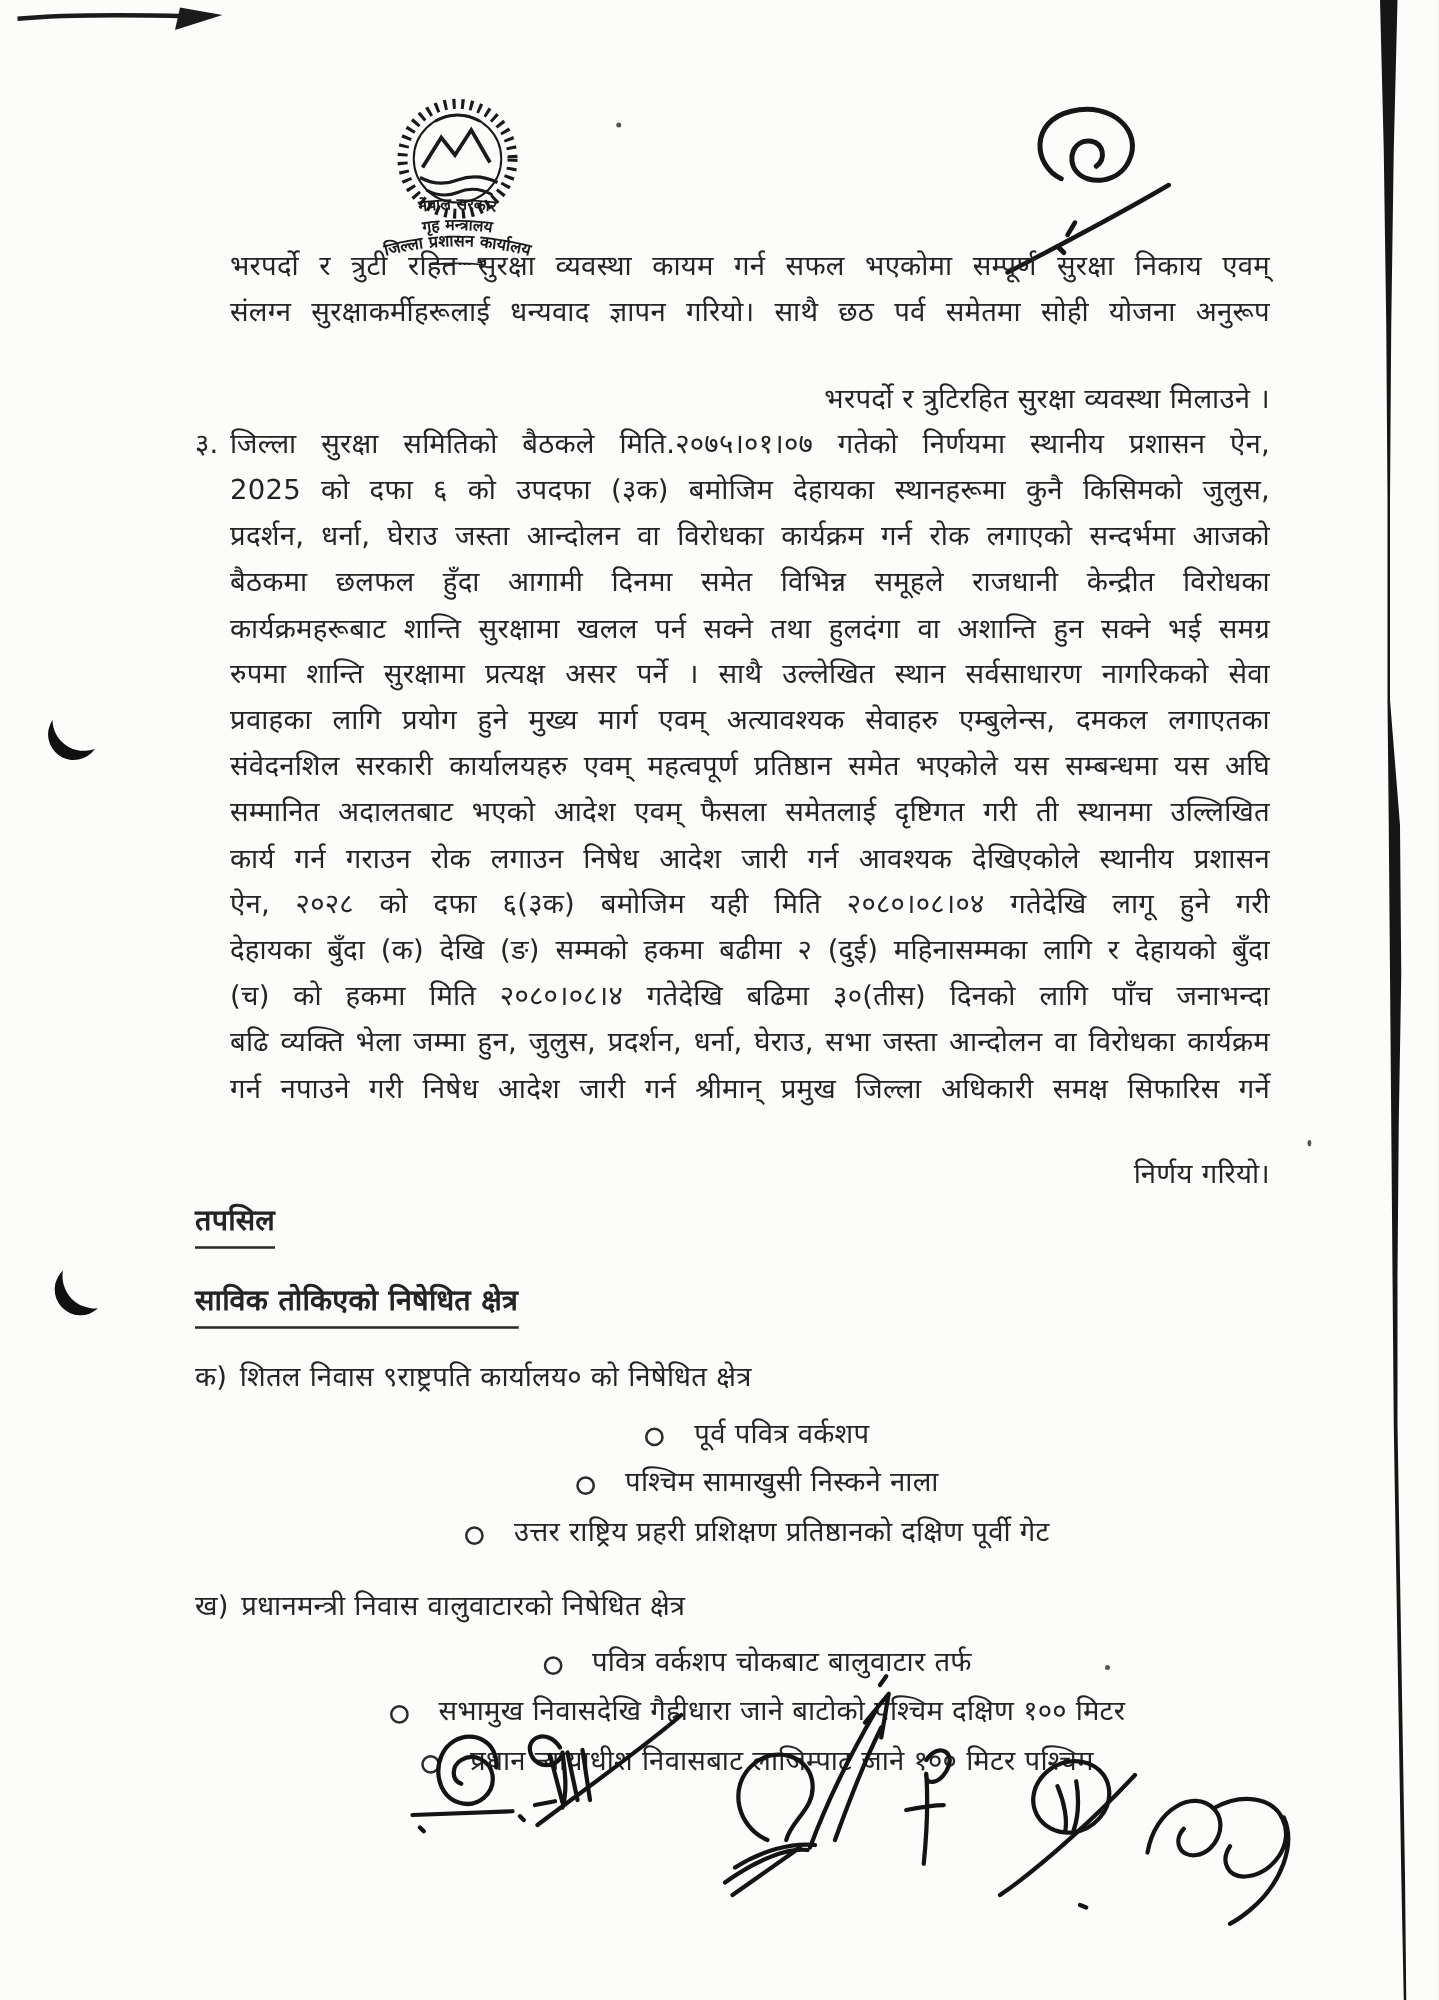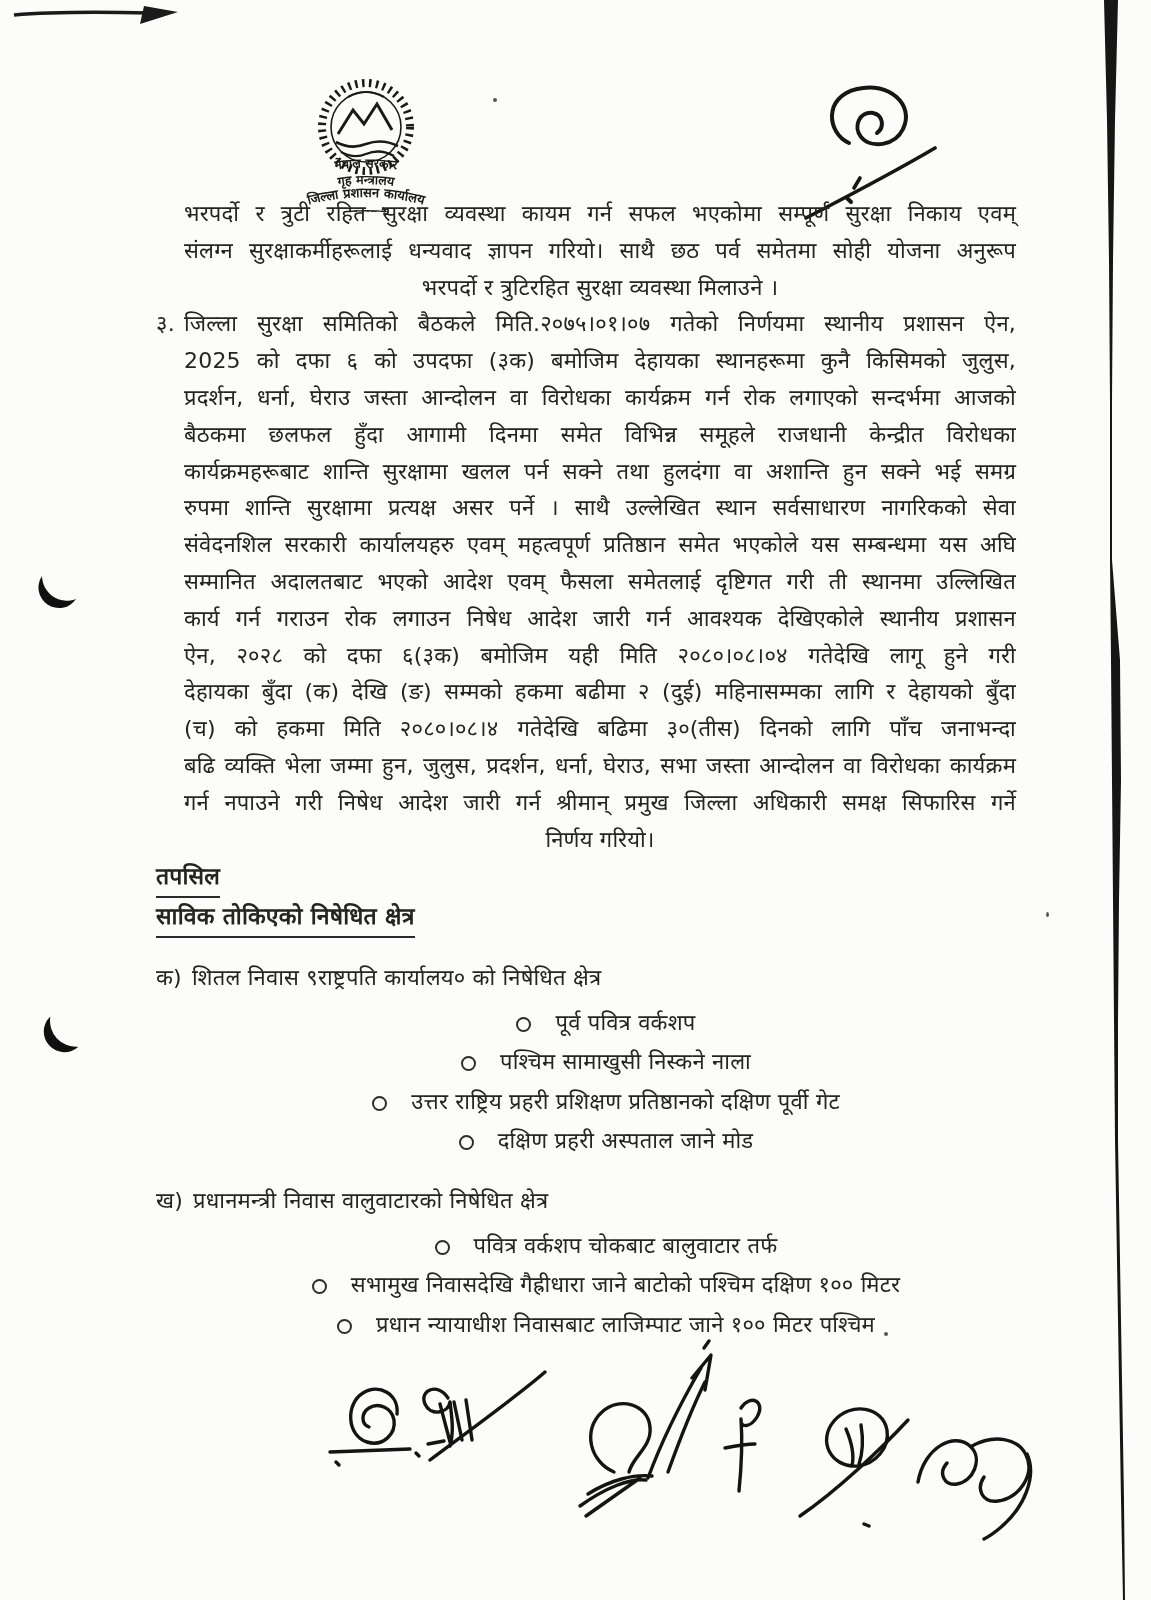--- a/index.html
+++ b/index.html
@@ -10,27 +10,27 @@
   }
   .artifact{position:absolute;pointer-events:none;}
   
   .seal{position:absolute;left:278px;top:72px;width:180px;height:140px;}
   
   .textblock{
     position:absolute;left:156px;top:196px;width:860px;
     font-size:22px;line-height:36.8px;letter-spacing:.2px;
   }
   .jline{text-align:justify;text-align-last:justify;}
-  .sline{text-align:center;}
+  .sline{text-align:right;margin-top:32px;}
   .intro{padding-left:28px;}
   .i3{display:flex;}
   .i3-num{width:28px;flex:none;}
   .i3-lines{flex:1;min-width:0;}
   .heading{font-weight:bold;font-size:23px;}
-  .heading + .heading{}
+  .heading + .heading{margin-top:24px;}
   .h-underline{display:inline-block;border-bottom:2.2px solid #2a2a2a;padding-bottom:1px;}
   .sec-title{margin-top:22px;font-size:22px;}
   .sec-title .sec-label{margin-right:10px;}
   .bullets{margin-top:6px;}
   .bullet{display:flex;align-items:flex-start;padding-left:40px;line-height:39.5px;justify-content:center;}
   .ring{
     width:11px;height:11px;border:2px solid #2c2c2c;border-radius:50%;
     margin:14px 24px 0 0;flex:none;
   }
   .sig-layer{position:absolute;left:0;top:0;pointer-events:none;}
@@ -105,20 +105,21 @@
 
     <div class="i3">
       <div class="i3-num">३.</div>
       <div class="i3-lines">
         <div class="jline">जिल्ला सुरक्षा समितिको बैठकले मिति.२०७५।०१।०७ गतेको निर्णयमा स्थानीय प्रशासन ऐन,</div>
         <div class="jline">2025 को दफा ६ को उपदफा (३क) बमोजिम देहायका स्थानहरूमा कुनै किसिमको जुलुस,</div>
         <div class="jline">प्रदर्शन, धर्ना, घेराउ जस्ता आन्दोलन वा विरोधका कार्यक्रम गर्न रोक लगाएको सन्दर्भमा आजको</div>
         <div class="jline">बैठकमा छलफल हुँदा आगामी दिनमा समेत विभिन्न समूहले राजधानी केन्द्रीत विरोधका</div>
         <div class="jline">कार्यक्रमहरूबाट शान्ति सुरक्षामा खलल पर्न सक्ने तथा हुलदंगा वा अशान्ति हुन सक्ने भई समग्र</div>
         <div class="jline">रुपमा शान्ति सुरक्षामा प्रत्यक्ष असर पर्ने । साथै उल्लेखित स्थान सर्वसाधारण नागरिकको सेवा</div>
+        <div class="jline">प्रवाहका लागि प्रयोग हुने मुख्य मार्ग एवम् अत्यावश्यक सेवाहरु एम्बुलेन्स, दमकल लगाएतका</div>
         <div class="jline">संवेदनशिल सरकारी कार्यालयहरु एवम् महत्वपूर्ण प्रतिष्ठान समेत भएकोले यस सम्बन्धमा यस अघि</div>
         <div class="jline">सम्मानित अदालतबाट भएको आदेश एवम् फैसला समेतलाई दृष्टिगत गरी ती स्थानमा उल्लिखित</div>
         <div class="jline">कार्य गर्न गराउन रोक लगाउन निषेध आदेश जारी गर्न आवश्यक देखिएकोले स्थानीय प्रशासन</div>
         <div class="jline">ऐन, २०२८ को दफा ६(३क) बमोजिम यही मिति २०८०।०८।०४ गतेदेखि लागू हुने गरी</div>
         <div class="jline">देहायका बुँदा (क) देखि (ङ) सम्मको हकमा बढीमा २ (दुई) महिनासम्मका लागि र देहायको बुँदा</div>
         <div class="jline">(च) को हकमा मिति २०८०।०८।४ गतेदेखि बढिमा ३०(तीस) दिनको लागि पाँच जनाभन्दा</div>
         <div class="jline">बढि व्यक्ति भेला जम्मा हुन, जुलुस, प्रदर्शन, धर्ना, घेराउ, सभा जस्ता आन्दोलन वा विरोधका कार्यक्रम</div>
         <div class="jline">गर्न नपाउने गरी निषेध आदेश जारी गर्न श्रीमान् प्रमुख जिल्ला अधिकारी समक्ष सिफारिस गर्ने</div>
         <div class="sline">निर्णय गरियो।</div>
       </div>
@@ -141,24 +142,20 @@
           <span>पूर्व पवित्र वर्कशप</span>
         </div>
       <div class="bullet">
           <span class="ring"></span>
           <span>पश्चिम सामाखुसी निस्कने नाला</span>
         </div>
       <div class="bullet">
           <span class="ring"></span>
           <span>उत्तर राष्ट्रिय प्रहरी प्रशिक्षण प्रतिष्ठानको दक्षिण पूर्वी गेट</span>
         </div>
-      <div class="bullet">
-          <span class="ring"></span>
-          <span>दक्षिण प्रहरी अस्पताल जाने मोड</span>
-        </div>
     </div>
 
     <div class="sec-title">
       <span class="sec-label">ख)</span><span>प्रधानमन्त्री निवास वालुवाटारको निषेधित क्षेत्र</span>
     </div>
     <div class="bullets">
       <div class="bullet">
           <span class="ring"></span>
           <span>पवित्र वर्कशप चोकबाट बालुवाटार तर्फ</span>
         </div>

